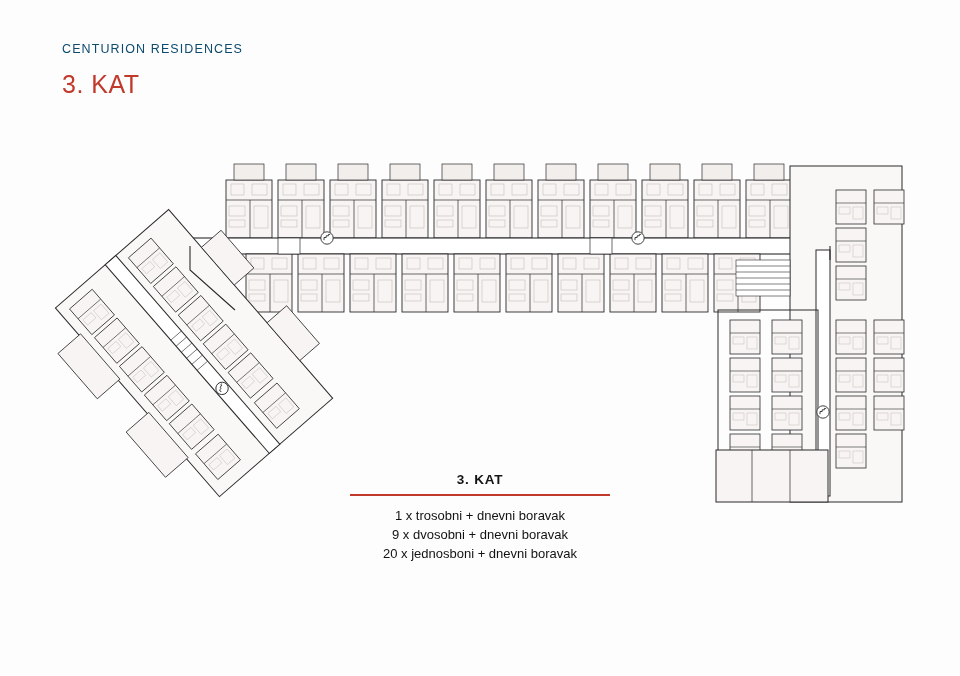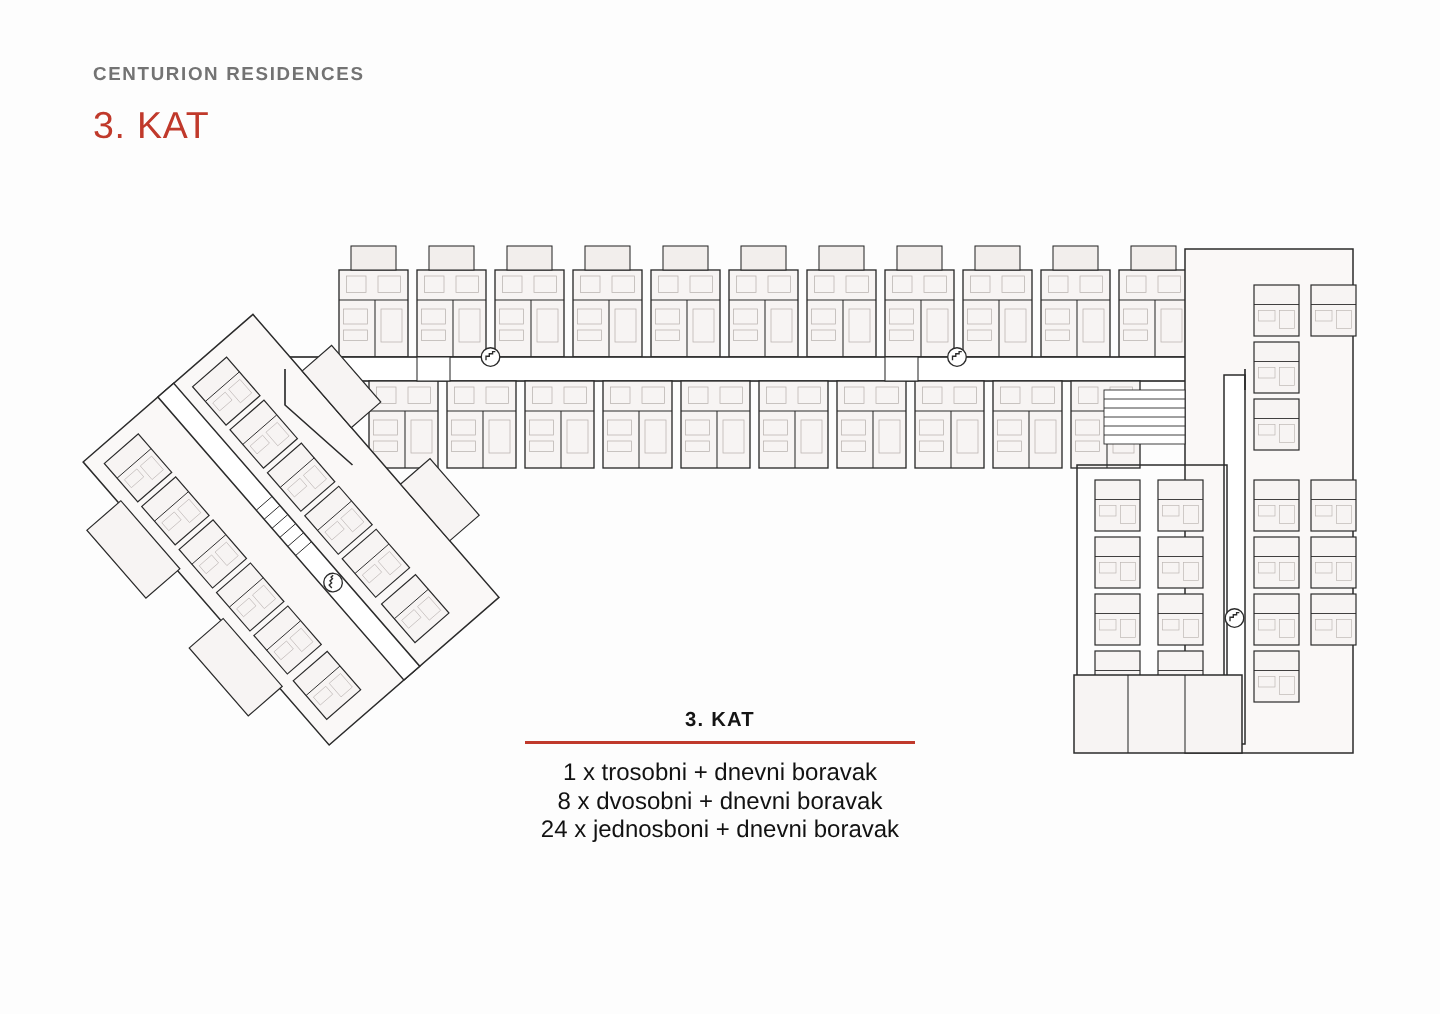--- a/index.html
+++ b/index.html
@@ -26,22 +26,22 @@
 
   
   #header {
     position: absolute;
     left: 62px;
     top: 42px;
   }
   #project-name {
     font-size: 12.5px;
     letter-spacing: 1.1px;
-    color: #737373;
-    font-weight: 700;
+    color: #0c4a6e;
+    font-weight: 400;
     text-transform: uppercase;
     white-space: nowrap;
   }
   #floor-title {
     margin-top: 14px;
     font-size: 25px;
     letter-spacing: 0.5px;
     color: #c0392b;
     font-weight: 400;
     white-space: nowrap;
@@ -73,21 +73,21 @@
     letter-spacing: 0.8px;
     color: #141414;
   }
   #legend-rule {
     margin: 7px auto 10px auto;
     width: 260px;
     height: 1.6px;
     background: #c0392b;
   }
   .legend-line {
-    font-size: 16px;
+    font-size: 13px;
     line-height: 19px;
     color: #121212;
     white-space: nowrap;
   }
 </style>
 </head>
 <body>
 
 <div id="page">
 
@@ -260,17 +260,17 @@
         <path d="M160 96 L160 120 L205 160"></path>
         <path d="M800 96 L800 110"></path>
       </g>
     </svg>
   </div>
 
   <div id="legend">
     <div id="legend-title">3. KAT</div>
     <div id="legend-rule"></div>
     <div class="legend-line">1 x trosobni + dnevni boravak</div>
-    <div class="legend-line">8 x dvosobni + dnevni boravak</div>
-    <div class="legend-line">24 x jednosboni + dnevni boravak</div>
+    <div class="legend-line">9 x dvosobni + dnevni boravak</div>
+    <div class="legend-line">20 x jednosboni + dnevni boravak</div>
   </div>
 
 </div>
 
 </body></html>

